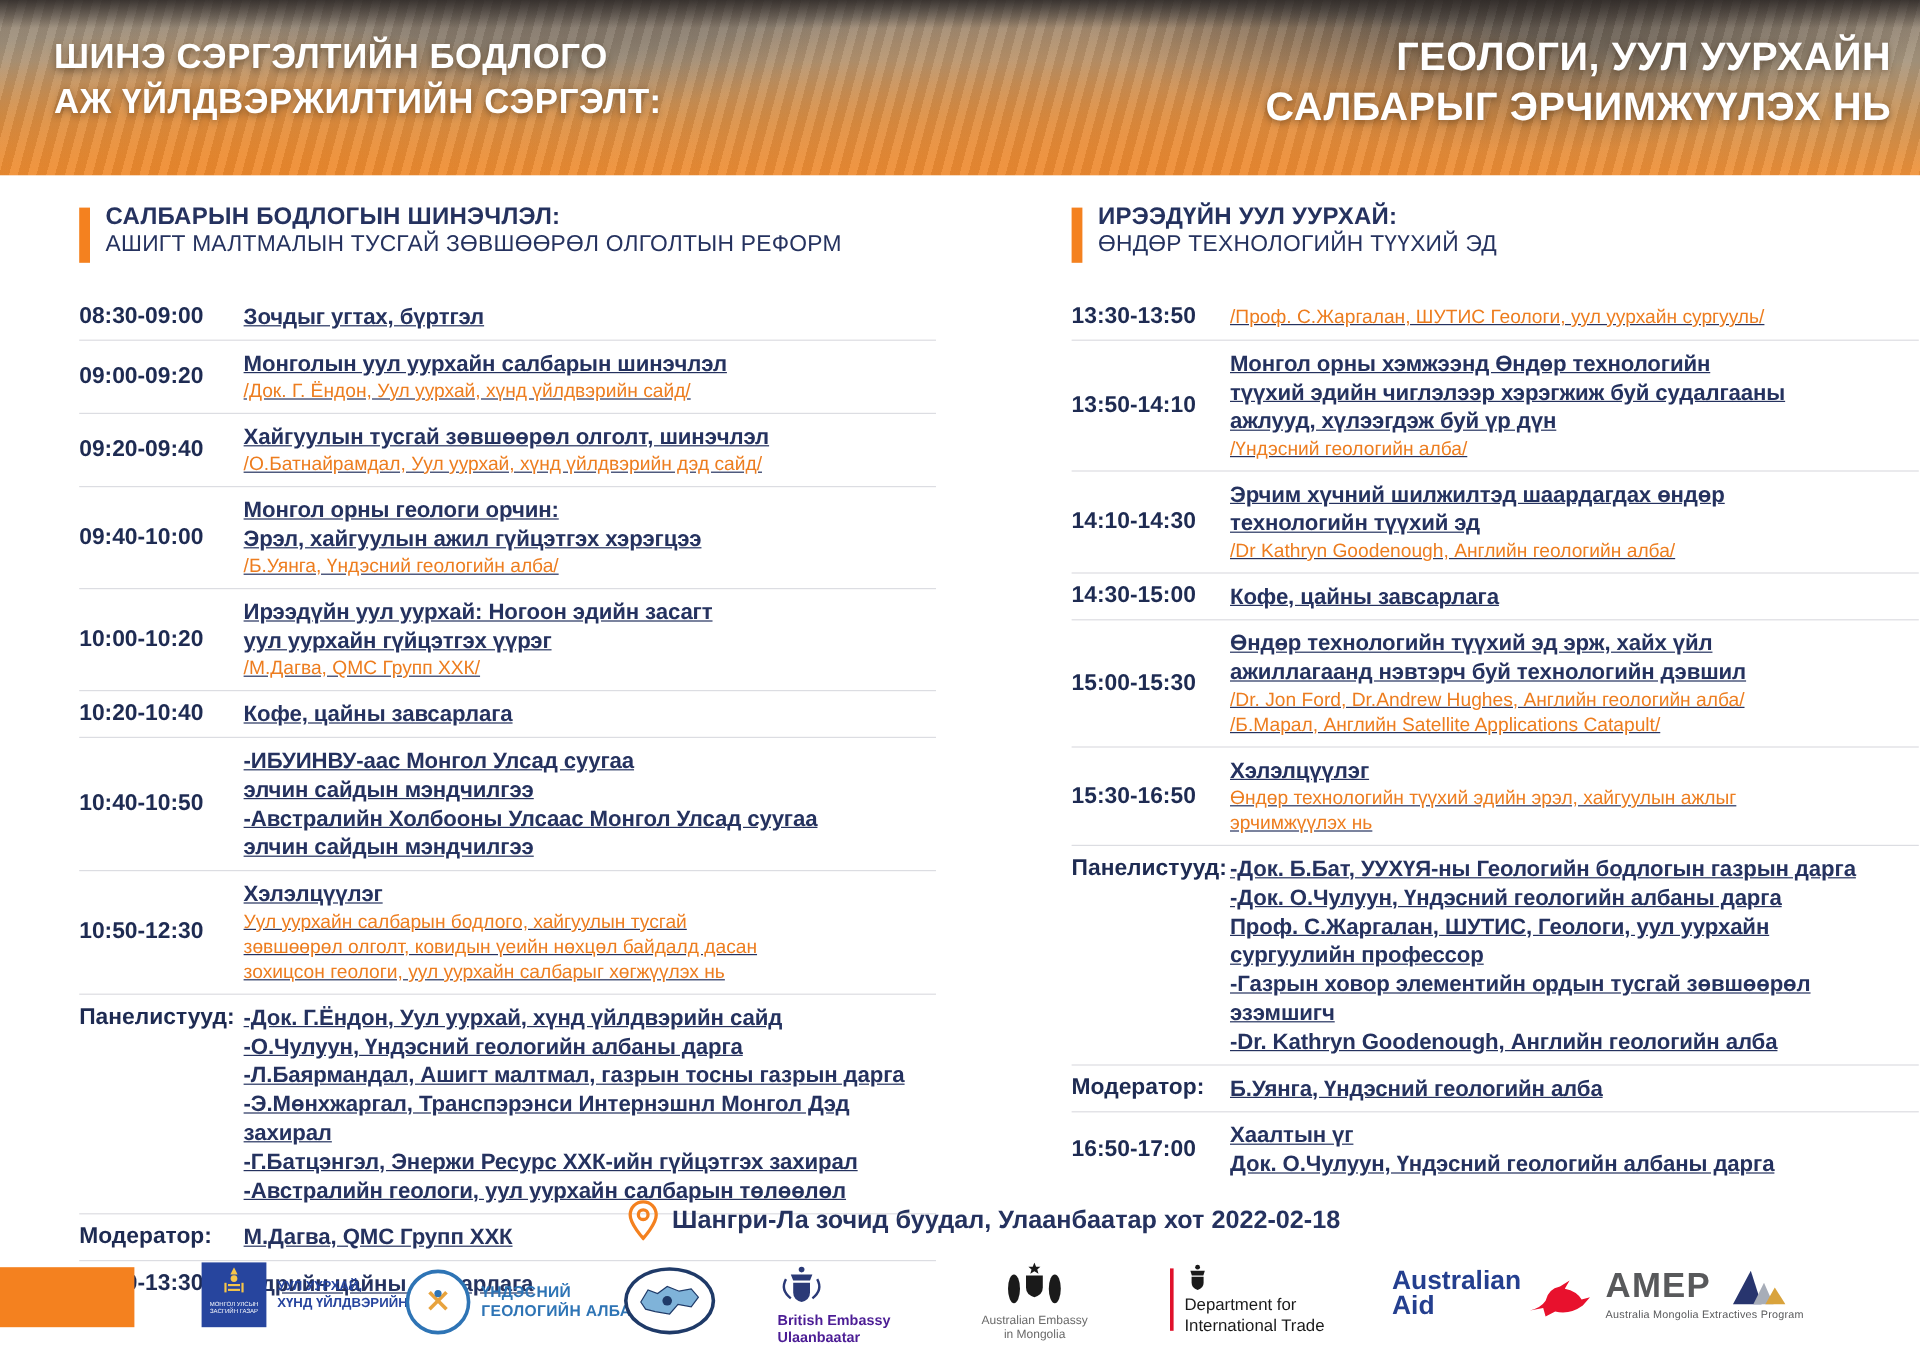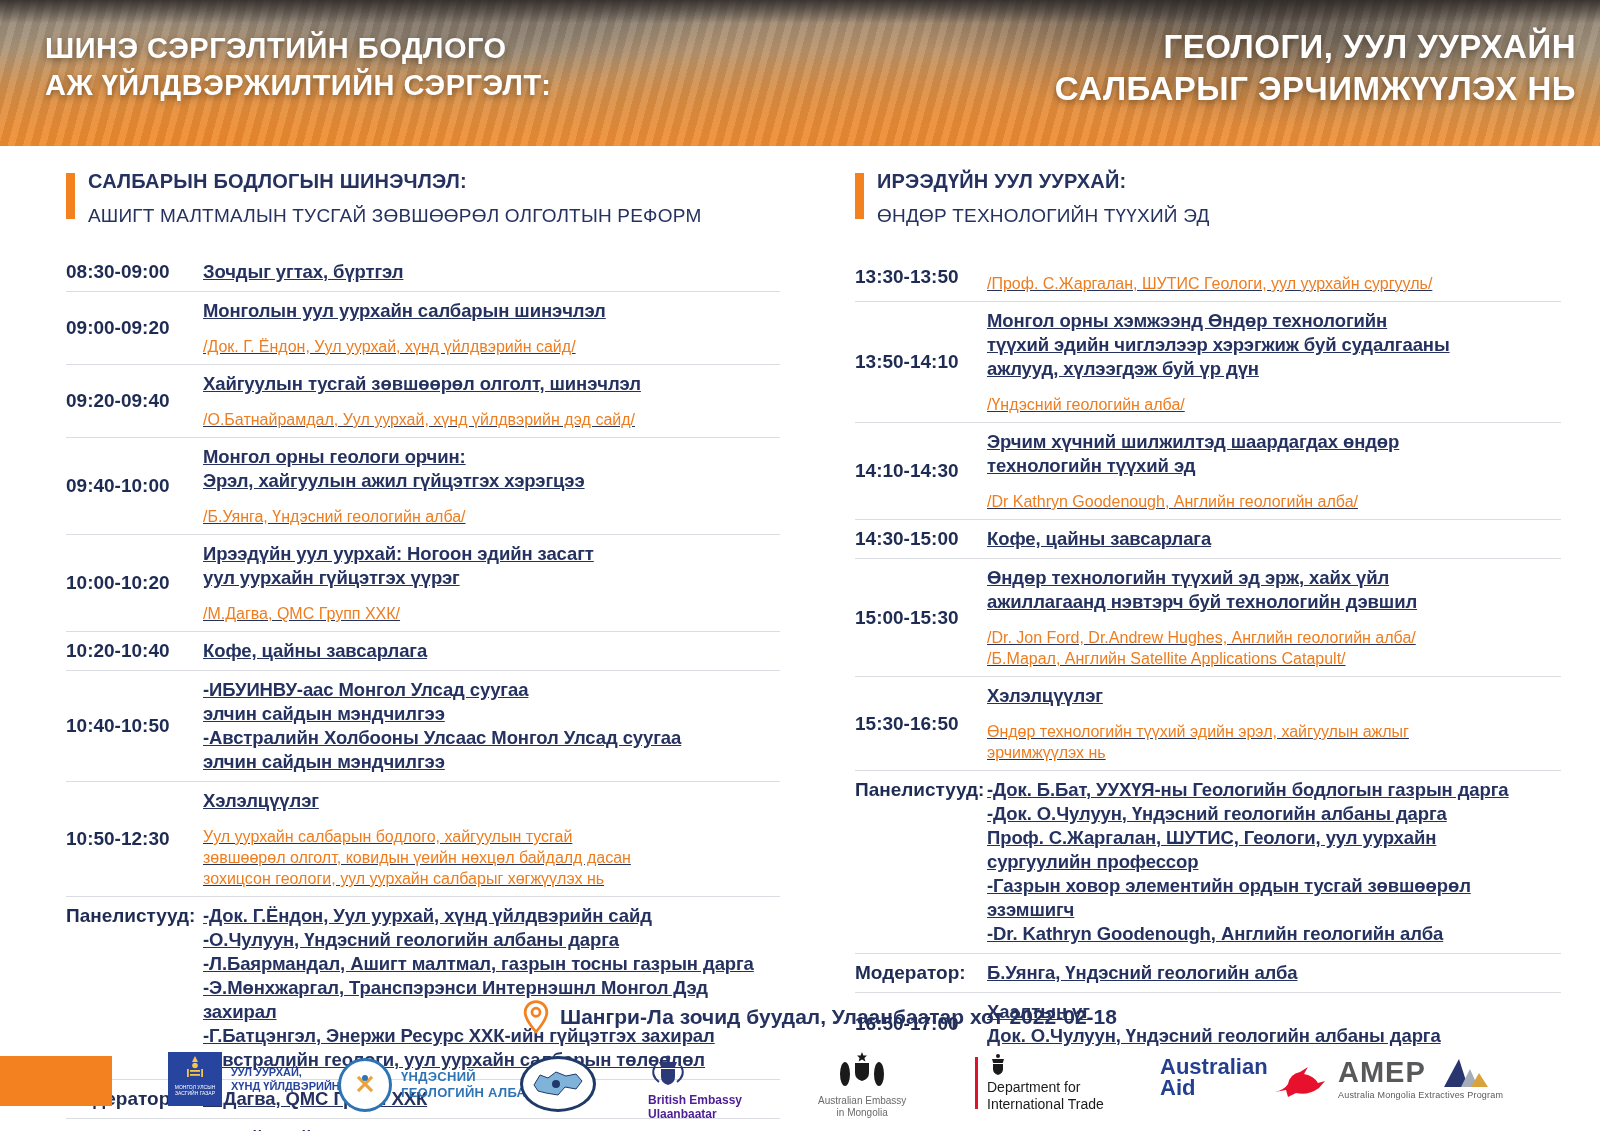--- a/index.html
+++ b/index.html
@@ -22,40 +22,40 @@
   }
   .hero-title{
     position:absolute;color:#ffffff;font-weight:700;white-space:pre-line;
     text-shadow:0 2px 6px rgba(60,40,20,0.55);line-height:1.28;letter-spacing:0.5px;
   }
   .hero-title.left{left:45px;top:30px;font-size:29px;}
   .hero-title.right{right:40px;top:26px;font-size:33px;text-align:right;}
   
   .col{position:absolute;top:170px;}
   .col-left{left:66px;width:714px;}
-  .col-right{left:855px;width:706px;}
+  .col-right{left:893px;width:706px;}
   .sec{display:flex;gap:13px;align-items:flex-start;margin-bottom:26px;}
   .sec-bar{width:9px;height:46px;background:#F4811F;margin-top:3px;flex-shrink:0;}
   .sec-t1{font-size:20px;font-weight:700;color:#25325F;letter-spacing:0.2px;}
-  .sec-t2{font-size:19px;color:#25325F;margin-top:12px;letter-spacing:0.2px;}
+  .sec-t2{font-size:19px;color:#25325F;margin-top:0;letter-spacing:0.2px;}
   .row{display:flex;align-items:center;padding:7px 0;border-bottom:1px solid #DCDDE2;}
   .row.top{align-items:flex-start;}
   .row.last{border-bottom:none;}
   .cell-time{
     flex:0 0 137px;font-size:19px;font-weight:700;color:#1E2B52;
     letter-spacing:0px;line-height:24px;
   }
   .col-right .cell-time{flex:0 0 132px;}
   .cell-body{flex:1;min-width:0;text-decoration:underline;}
   .title{
     font-size:18.5px;font-weight:700;color:#25325F;line-height:24px;
     white-space:pre-line;letter-spacing:-0.1px;
   }
   .speaker{
-    font-size:16px;color:#ED7D1F;line-height:21px;margin-top:13px;
+    font-size:16px;color:#ED7D1F;line-height:21px;margin-top:1px;
     white-space:pre-line;
   }
   .speaker:empty{display:none;}
   
   .venue{
     position:absolute;top:1000px;left:0;width:1600px;
     display:flex;justify-content:center;align-items:center;gap:11px;
     font-size:21px;font-weight:700;color:#25325F;margin-left:20px;
   }
   .pin-icon{width:26px;height:34px;flex-shrink:0;}

